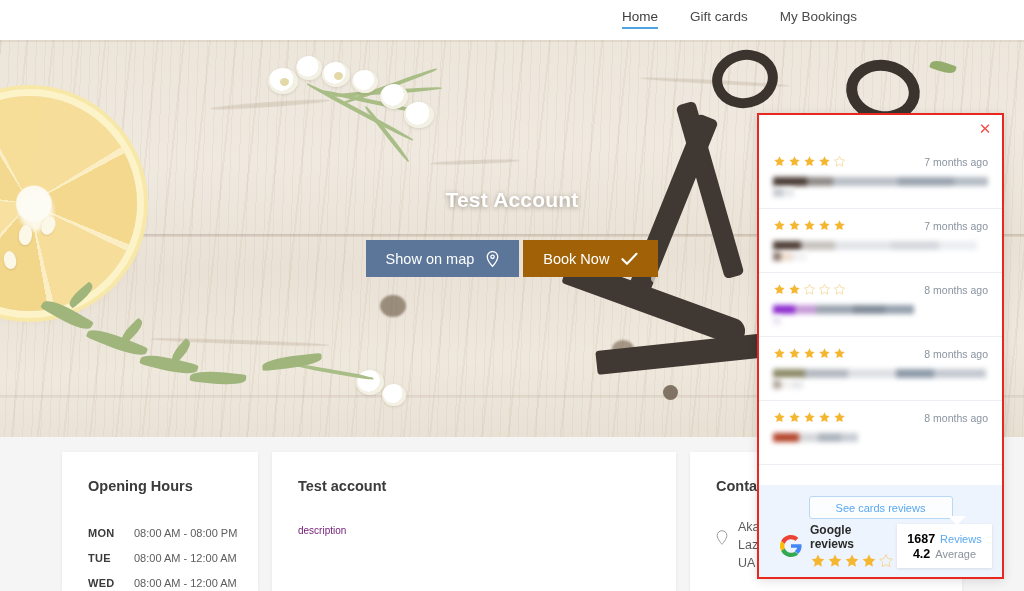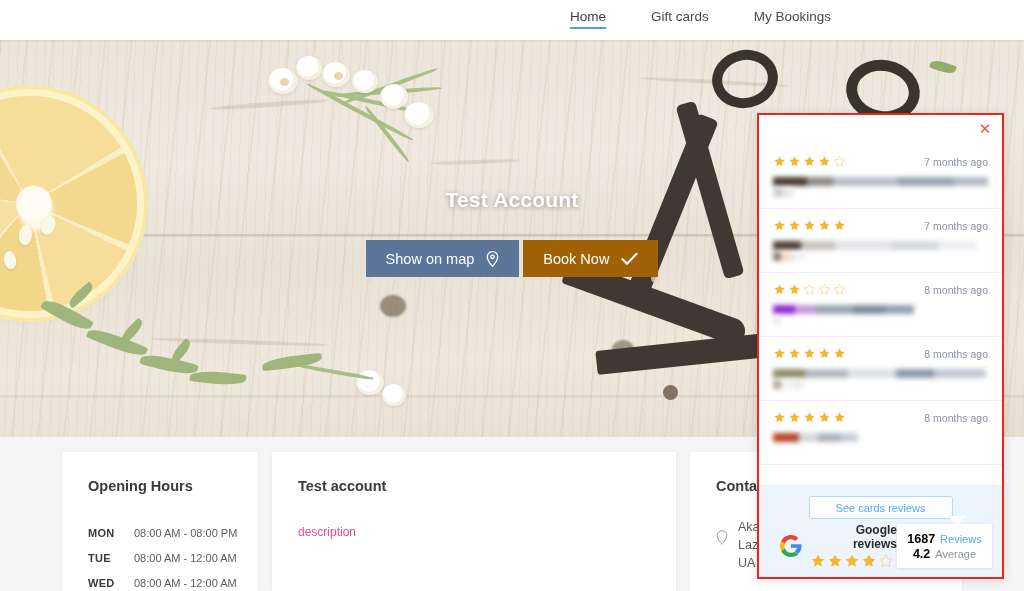--- a/index.html
+++ b/index.html
@@ -10,22 +10,22 @@
     background: #f4f4f4;
   }
   #page { position: relative; width: 1024px; height: 591px; overflow: hidden; background: #f5f5f5; }
 
   
   .header {
     position: absolute; top: 0; left: 0; width: 1024px; height: 40px;
     background: #ffffff; z-index: 20;
   }
   .nav {
-    position: absolute; left: 570px; top: 9px;
-    display: flex; align-items: flex-start; gap: 45px; justify-content: flex-end;
+    position: absolute; left: 622px; top: 9px;
+    display: flex; align-items: flex-start; gap: 32px; justify-content: flex-end;
   }
   .nav-item {
     font-size: 13.5px; color: #4a4a4a; cursor: pointer;
     padding-bottom: 5px; position: relative; white-space: nowrap;
   }
   .nav-item.active { color: #3d3d3d; }
   .nav-item.active::after {
     content: ""; position: absolute; left: 0; right: 0; bottom: 0;
     height: 2px; background: #4fa3e3;
   }
@@ -144,21 +144,21 @@
   .card-title {
     position: absolute; top: 26px; left: 26px;
     font-size: 14.5px; font-weight: 700; color: #3b3b3b;
   }
   .hours-list { position: absolute; top: 68px; left: 26px; width: 160px; }
   .hours-row { display: flex; align-items: center; height: 25px; font-size: 11px; }
   .hours-day { width: 46px; font-weight: 700; color: #3b3b3b; letter-spacing: .3px; }
   .hours-time { color: #5c5c5c; font-size: 11px; }
   .card-desc {
     position: absolute; top: 73px; left: 26px;
-    font-size: 12px; color: #ec4899;
+    font-size: 10px; color: #701a75;
   }
   .contact-body {
     position: absolute; top: 66px; left: 26px;
     display: flex; gap: 10px;
   }
   .pin-wrap { padding-top: 12px; }
   .address { font-size: 12.5px; color: #5c5c5c; line-height: 18px; }
 
   
   .popup {
@@ -199,21 +199,21 @@
     display: flex; align-items: center; justify-content: center; cursor: pointer;
   }
   .google-badge {
     position: absolute; left: 14px; bottom: 9px; width: 219px; height: 44px;
     display: flex; align-items: stretch;
   }
   .gb-left {
     flex: 1; display: flex; align-items: center; gap: 7px; padding-left: 6px;
   }
   .gb-texts { display: flex; flex-direction: column; gap: 2px; }
-  .gb-title { font-size: 12px; font-weight: 700; color: #2b2b2b; text-align: right; }
+  .gb-title { font-size: 12px; font-weight: 700; color: #2b2b2b; }
   .gb-stars { display: flex; gap: 1px; }
   .gb-right {
     width: 95px; background: #ffffff; display: flex; flex-direction: column;
     align-items: center; justify-content: center; gap: 1px;
     box-shadow: 0 1px 3px rgba(0,0,0,.10);
   }
   .gb-line { display: flex; align-items: baseline; gap: 5px; }
   .gb-num { font-size: 12.5px; font-weight: 700; color: #000000; }
   .gb-lbl-blue { font-size: 11px; color: #5aa9ef; }
   .gb-lbl-gray { font-size: 11px; color: #8a929c; }

